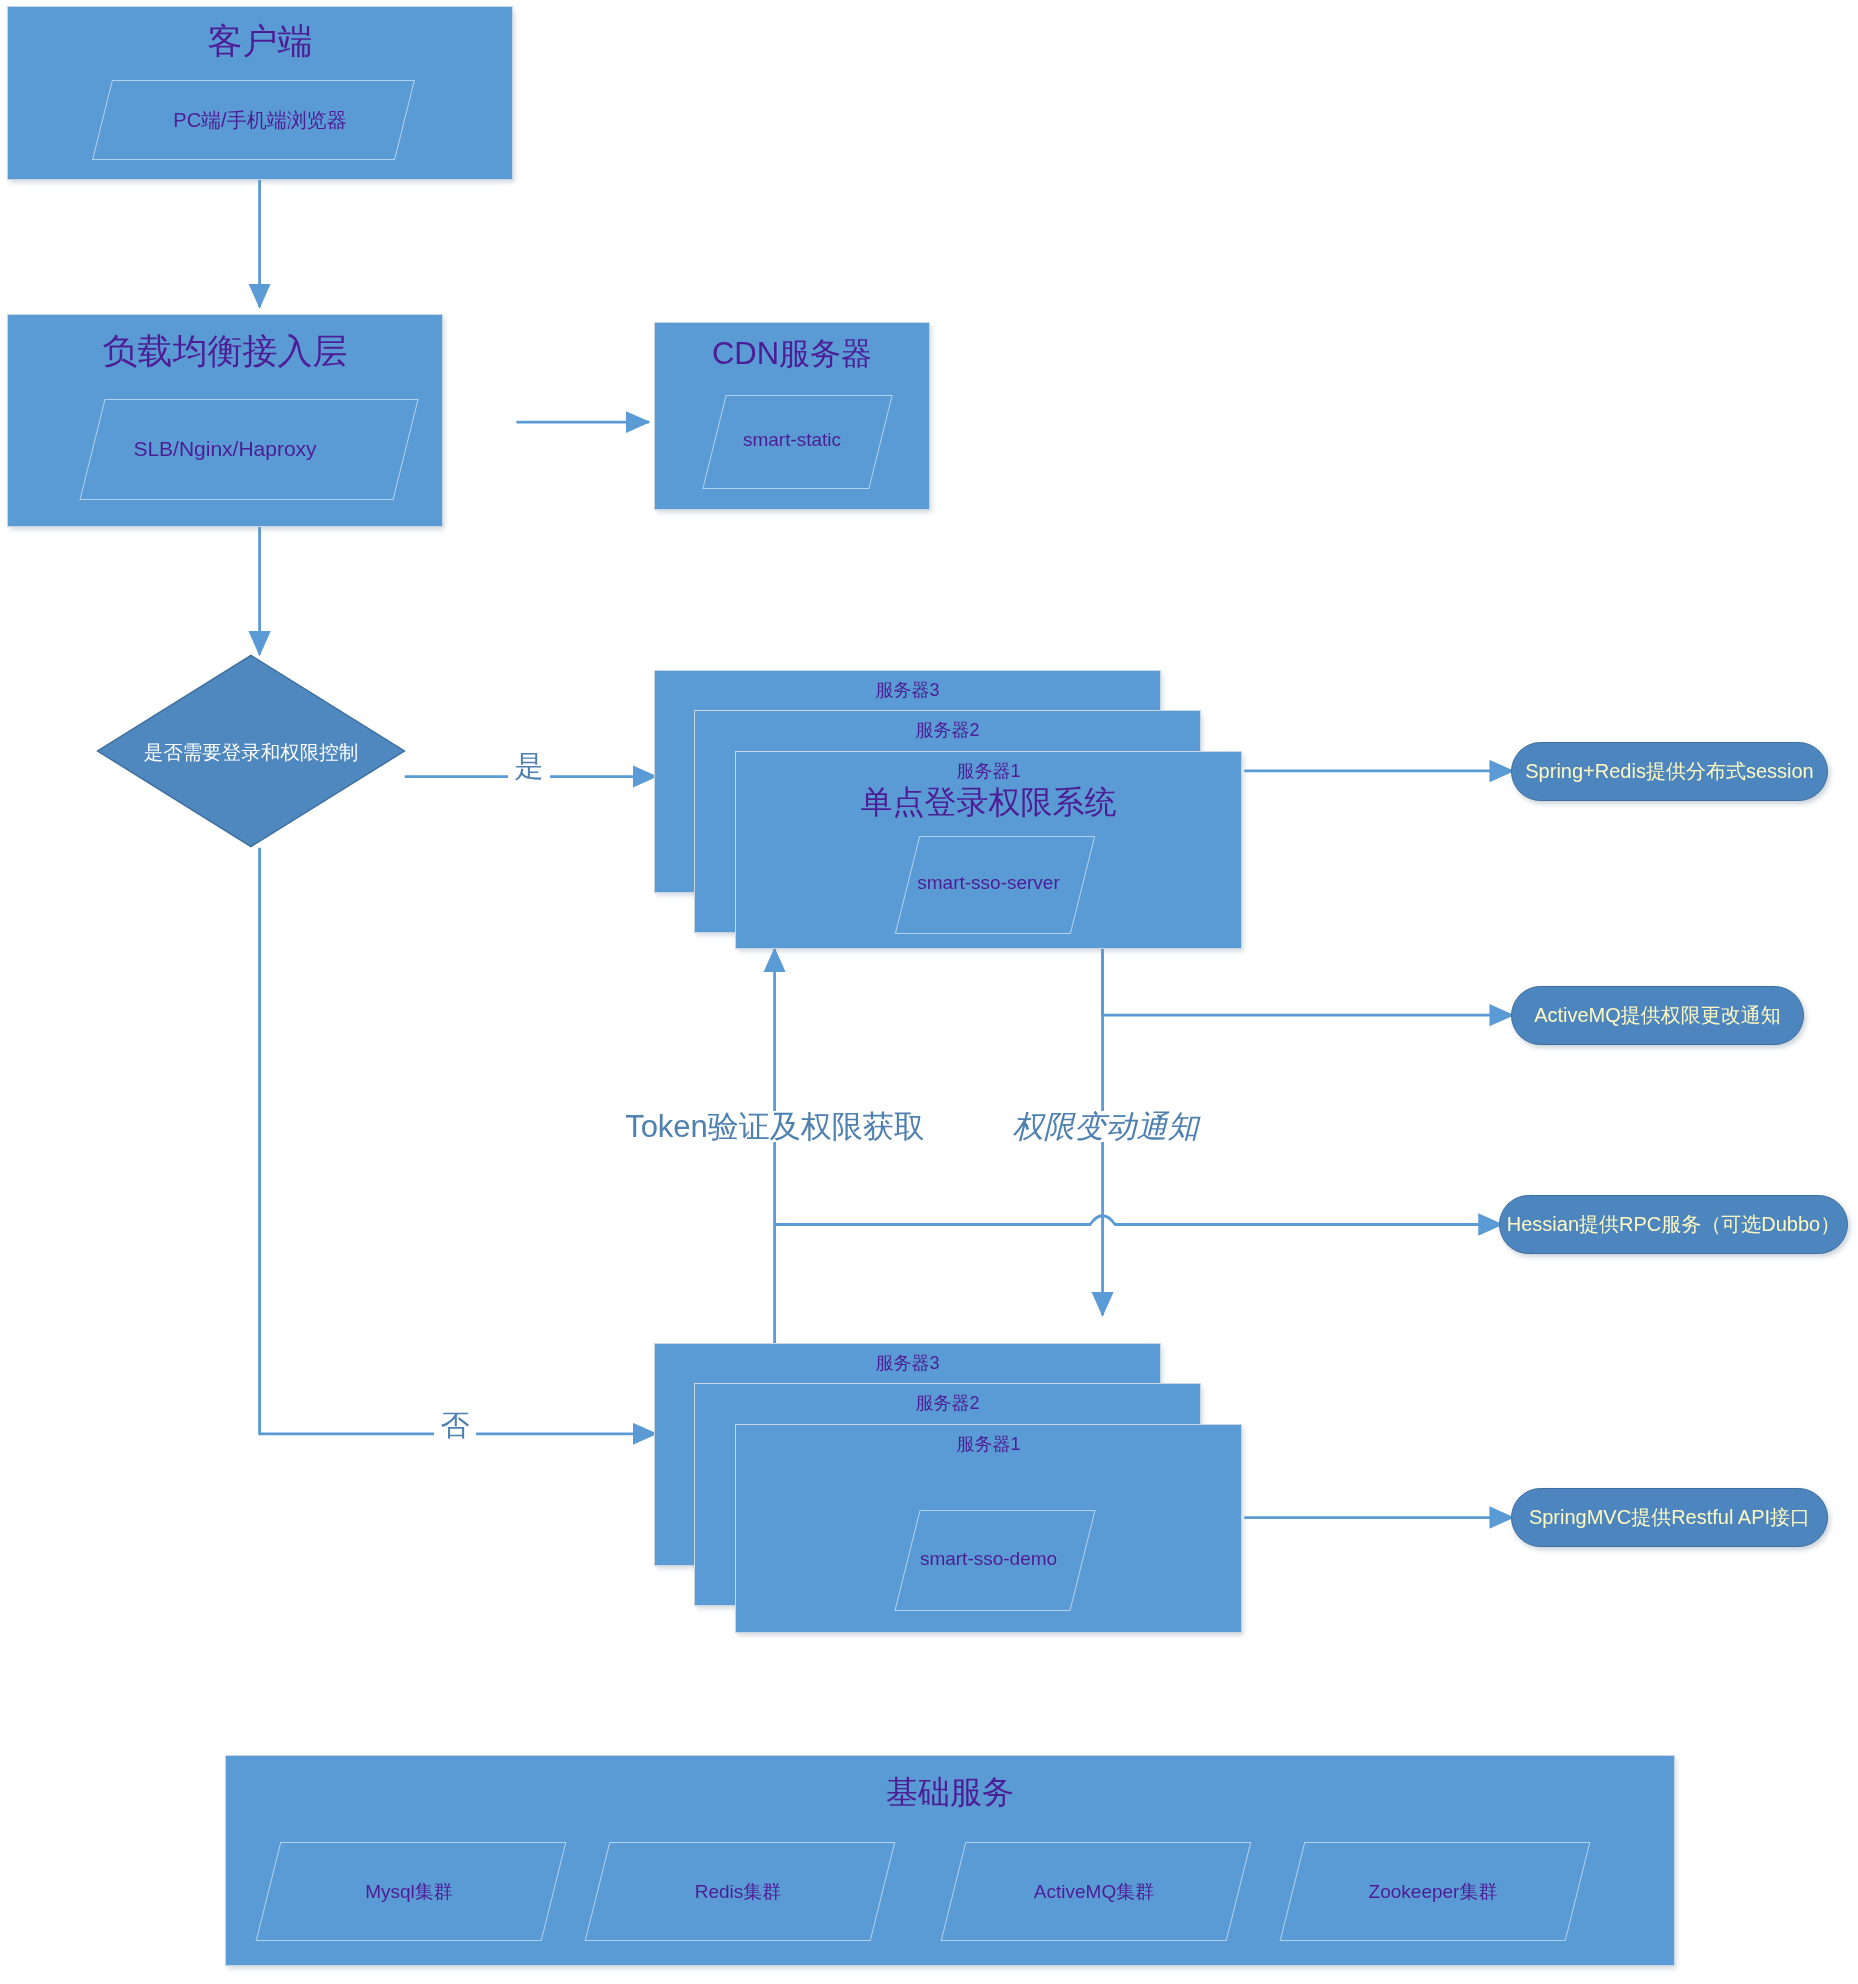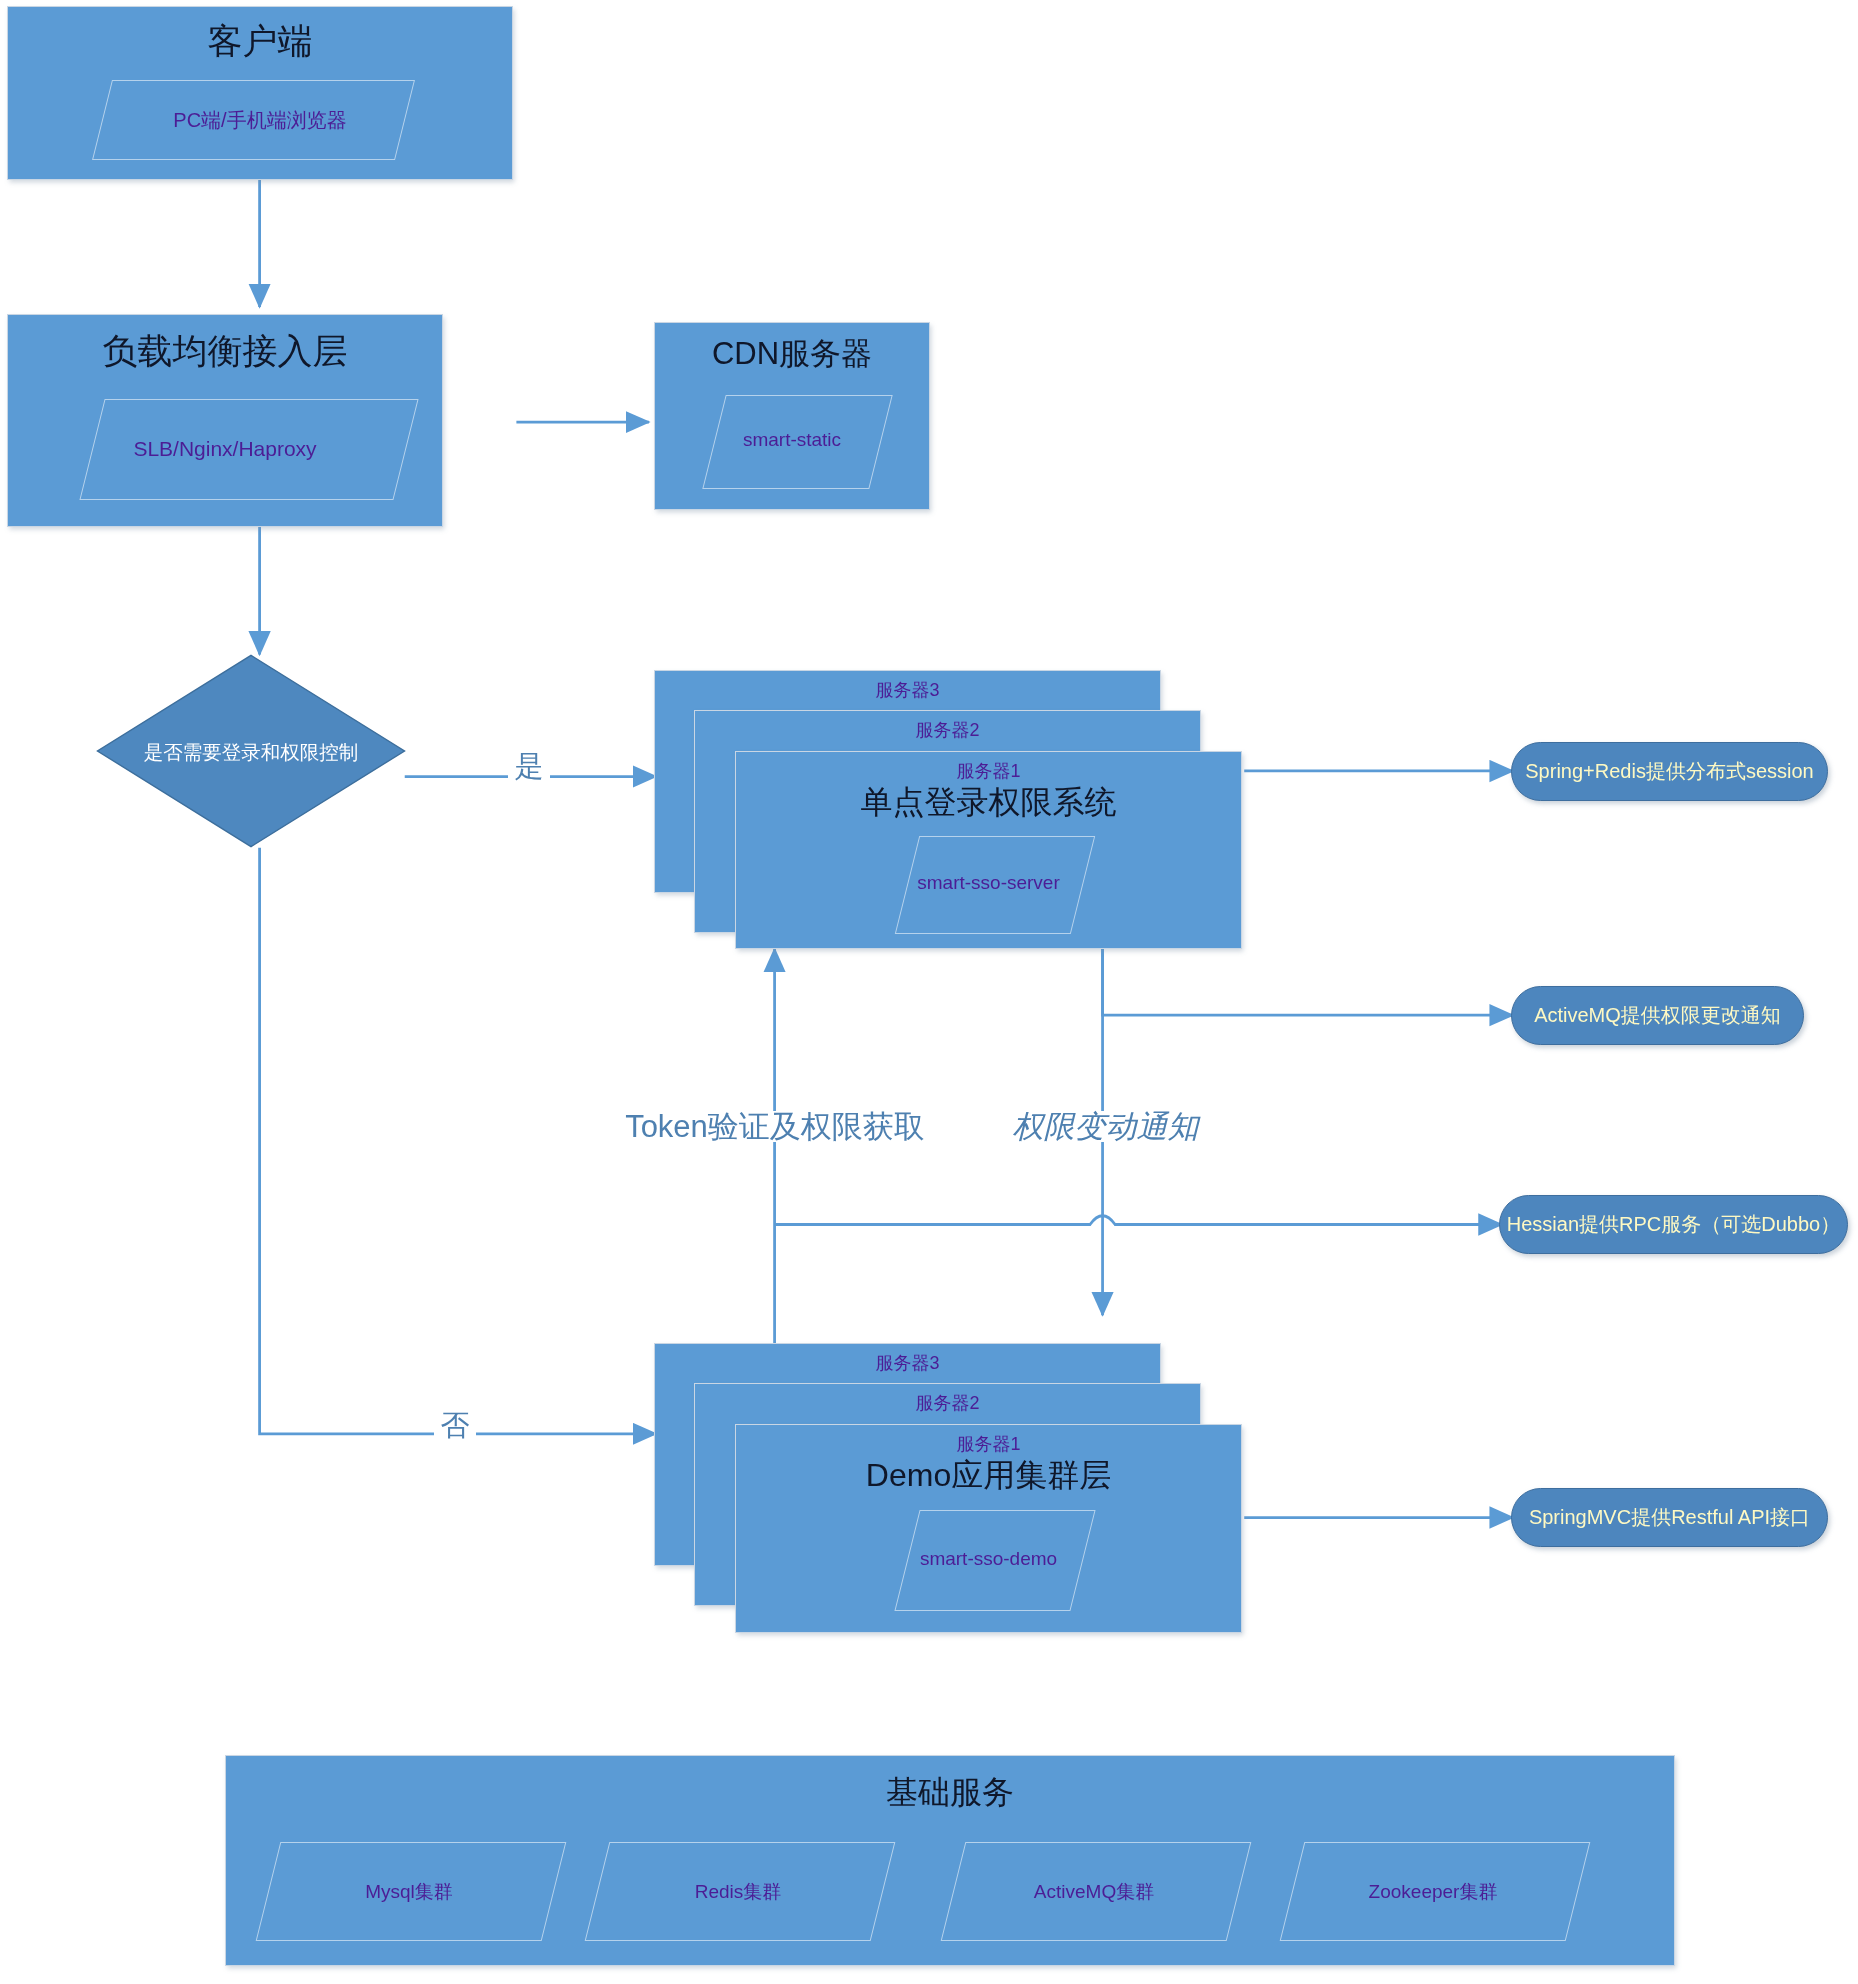--- a/index.html
+++ b/index.html
@@ -20,21 +20,21 @@
     position:absolute;
     background:#5B9BD5;
     border:0.7px solid #C9D6E4;
     box-sizing:border-box;
     box-shadow:2.1px 2.8px 4.9px rgba(120,140,160,.35);
   }
   .box-title{
     position:absolute;
     left:0;right:0;
     text-align:center;
-    color:#0f172a;
+    color:#4c1d95;
     font-weight:400;
     white-space:nowrap;
   }
   .para{
     position:absolute;
     border:0.7px solid rgba(255,255,255,.55);
     box-sizing:border-box;
     transform:skewX(-14deg);
   }
   .para-label{
@@ -164,21 +164,20 @@
 
   <div style="position:absolute;left:654px;top:1343px;width:593px;height:290px;">
     <div class="box" style="left:0px;top:0px;width:507px;height:223px;">
       <div class="stack-label" style="top:7px;font-size:18px;">服务器3</div>
     </div>
     <div class="box" style="left:40px;top:40px;width:507px;height:223px;">
       <div class="stack-label" style="top:7px;font-size:18px;">服务器2</div>
     </div>
     <div class="box" style="left:81px;top:81px;width:507px;height:209px;">
       <div class="stack-label" style="top:7px;font-size:18px;">服务器1</div>
-      <div class="box-title" style="top:29px;font-size:32px;">Demo应用集群层</div>
       <div class="para" style="left:171px;top:85px;width:176px;height:101px;"></div>
       <div class="para-label" style="top:123px;font-size:19px;">smart-sso-demo</div>
     </div>
   </div>
 
   <div class="pill" style="left:1511px;top:742px;width:317px;height:59px;font-size:20px;">
     <span>Spring+Redis提供分布式session</span>
   </div>
 
   <div class="pill" style="left:1511px;top:986px;width:293px;height:59px;font-size:20px;">

